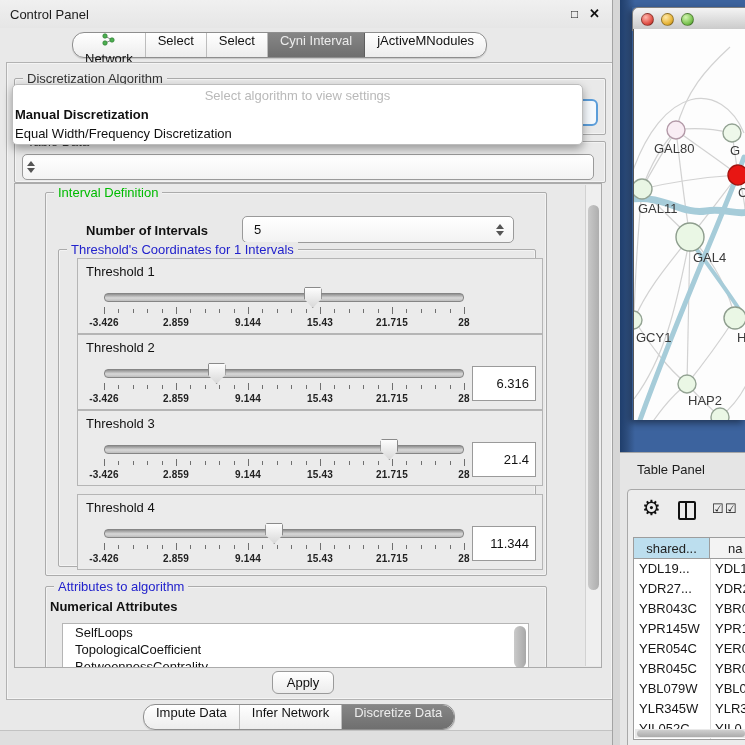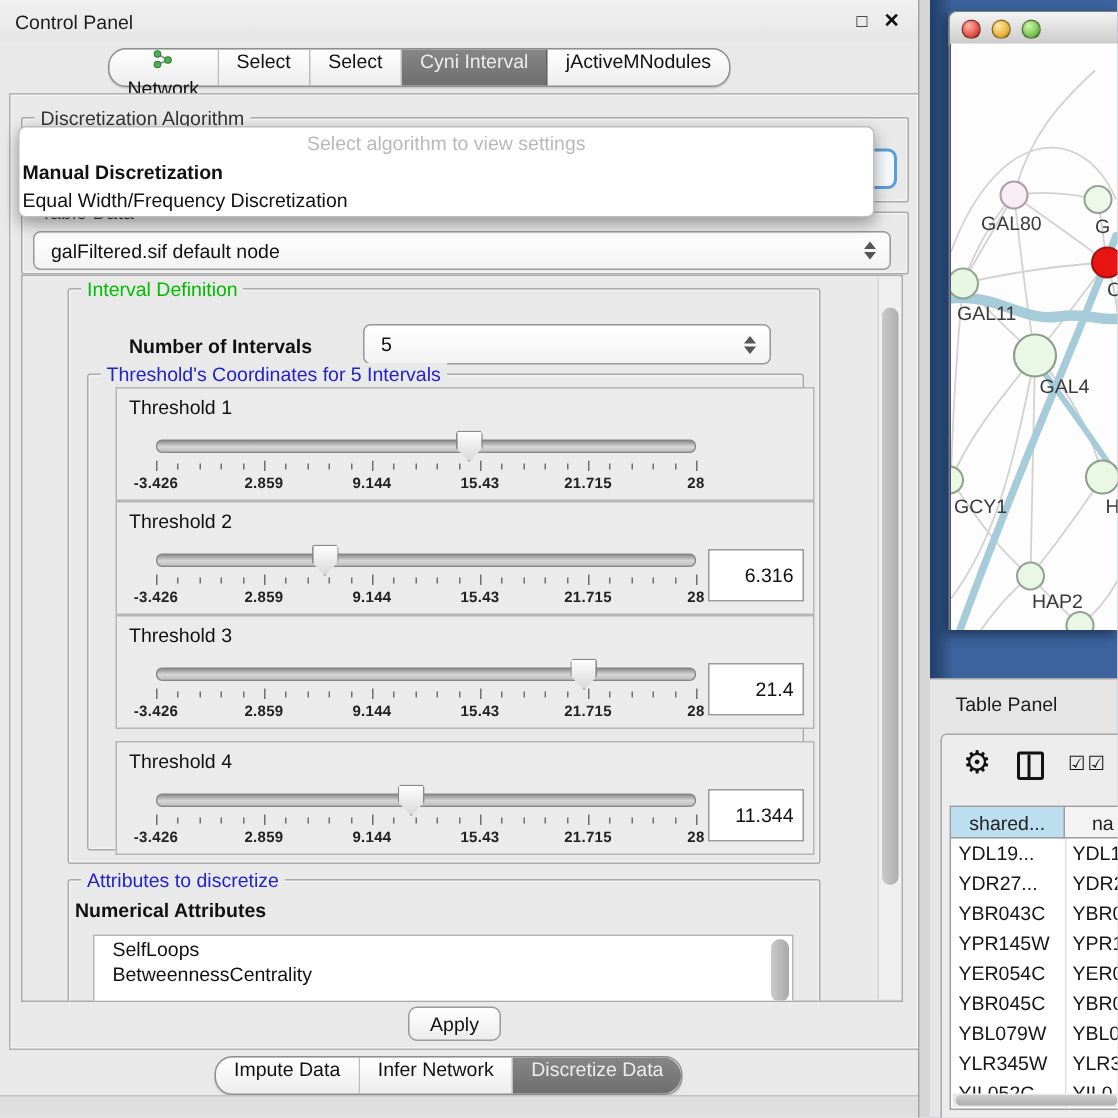--- a/index.html
+++ b/index.html
@@ -168,21 +168,20 @@
 <div class="abs" id="algo-popup">
   <div id="popup-hint">Select algorithm to view settings</div>
   <div class="popup-item first">Manual Discretization</div>
   <div class="popup-item">Equal Width/Frequency Discretization</div>
 </div>
 
 <div class="abs groupbox" style="left:14px;top:141px;width:590px;height:40px;">
   <span class="grouptitle gt-dark">Table Data</span>
 </div>
 <div class="abs combo" style="left:22px;top:154px;width:570px;height:24px;">
-  <span class="txt">galFiltered.sif default node</span>
   <span class="arrows">
       <i class="up"></i>
       <i class="dn"></i>
     </span>
 </div>
 
 <div class="abs" id="scrollpane">
 
   <div class="abs groupbox" style="left:30px;top:8px;width:500px;height:382px;">
     <span class="grouptitle gt-green">Interval Definition</span>
@@ -190,21 +189,21 @@
     <span class="abs" style="left:40px;top:30px;font-size:13px;font-weight:bold;color:#111;">Number of Intervals</span>
     <div class="abs combo" style="left:196px;top:23px;width:270px;height:25px;">
       <span class="txt">5</span>
       <span class="arrows">
           <i class="up"></i>
           <i class="dn"></i>
         </span>
     </div>
 
     <div class="abs groupbox" style="left:12px;top:56px;width:476px;height:316px;background:#e9e9e9;">
-      <span class="grouptitle gt-blue">Threshold's Coordinates for 5 Intervals</span>
+      <span class="grouptitle gt-blue">Threshold's Coordinates for 1 Intervals</span>
 
       <div class="t-row" style="top:8px;">
         <span class="t-label">Threshold 1</span>
         <div class="slider">
           <div class="track"></div>
           <div class="thumb" style="left: calc(57.72% - 8px);"></div>
           <div class="ticks">
               <i class="major" style="left: 0%;"></i>
               <i style="left: 4%;"></i>
               <i style="left: 8%;"></i>
@@ -374,24 +373,25 @@
               <b style="left: 80%;">21.715</b>
               <b style="left: 100%;">28</b>
             </div>
         </div>
         <div class="t-value">11.344</div>
       </div>
     </div>
   </div>
 
   <div class="abs groupbox" style="left:30px;top:402px;width:500px;height:95px;">
-    <span class="grouptitle gt-blue">Attributes to discretize</span>
+    <span class="grouptitle gt-blue">Attributes to algorithm</span>
     <span class="abs" style="left:4px;top:12px;font-size:13px;font-weight:bold;color:#111;">Numerical Attributes</span>
     <div id="attr-list">
       <div class="attr-item">SelfLoops</div>
+      <div class="attr-item">TopologicalCoefficient</div>
       <div class="attr-item">BetweennessCentrality</div>
       <div id="attr-vscroll"></div>
     </div>
   </div>
 
   <div class="vscroll" style="right:0;">
     <div class="vthumb" style="top:20px;height:385px;"></div>
   </div>
 </div>
 

